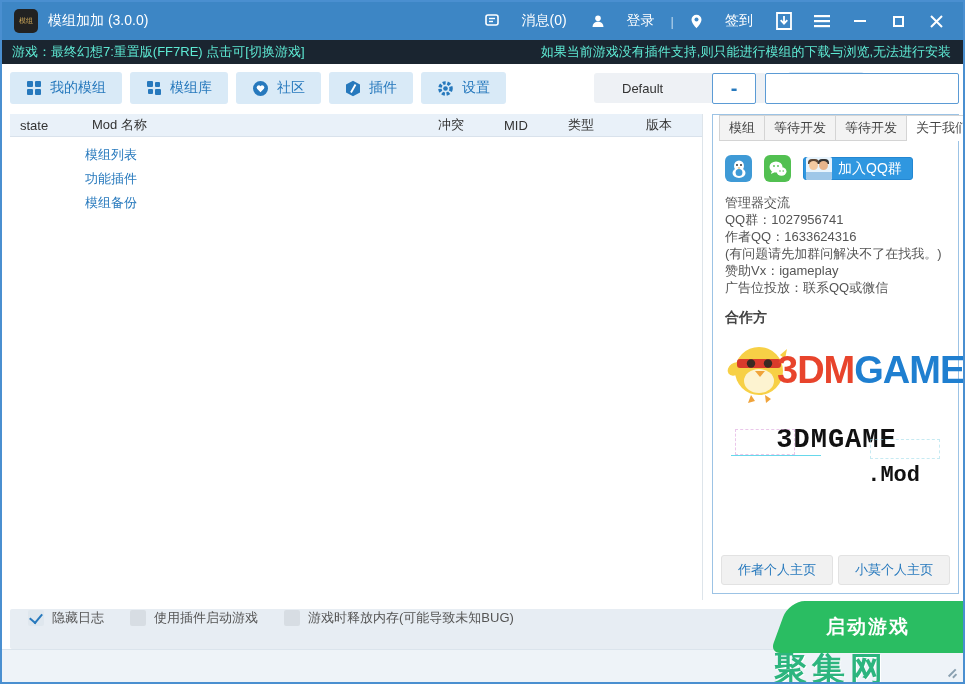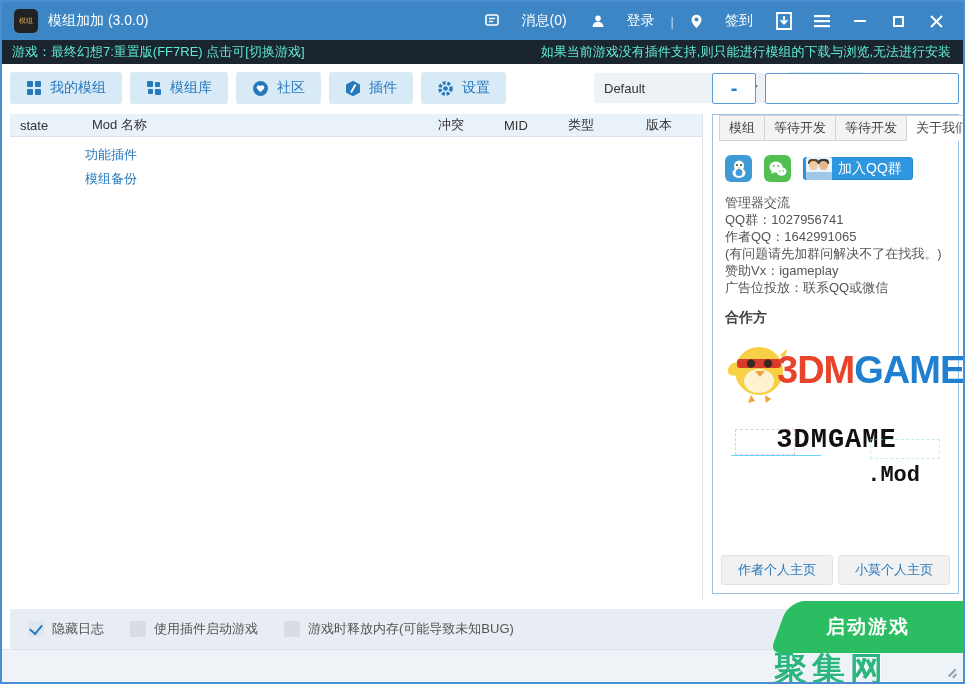--- a/index.html
+++ b/index.html
@@ -18,21 +18,21 @@
   .tb-btn.maxi .box { width:11px; height:11px; border:2px solid #fff; }
   .tb-btn.mini .bar { width:12px; height:2px; background:#fff; }
 
   
   .gamebar { position:absolute; left:0; top:38px; width:961px; height:24px; background:#1a2530; color:#5eead4; font-size:13px; display:flex; align-items:center; justify-content:space-between; padding:0 12px 0 10px; }
 
   
   .toolbar { position:absolute; left:0; top:62px; width:961px; height:48px; background:#fff; display:flex; align-items:center; }
   .tool-btn { height:32px; margin-left:8px; padding:0 16px; background:#d9eaf7; border-radius:3px; display:flex; align-items:center; gap:8px; color:#2779bd; font-size:14px; cursor:pointer; }
   .tool-btn svg { display:block; }
-  .profile-select { width:172px; height:30px; margin-left:88px; background:#eef1f5; border-radius:3px; display:flex; align-items:center; justify-content:space-between; padding:0 10px; font-size:13px; color:#333; cursor:pointer; }
+  .profile-select { width:172px; height:30px; margin-left:88px; background:#eef1f5; border-radius:3px; display:flex; align-items:center; justify-content:space-between; padding:0 28px; font-size:13px; color:#333; cursor:pointer; }
   .chev { width:8px; height:8px; border-right:2px solid #667; border-bottom:2px solid #667; transform:rotate(45deg); margin-top:-4px; }
   .import-btn { height:32px; margin-left:22px; padding:0 12px; background:#dcebf7; border-radius:3px; display:flex; align-items:center; gap:7px; color:#7fb2dc; font-size:14px; cursor:pointer; }
   .collapse-btn { position:absolute; left:710px; top:71px; width:44px; height:31px; background:#fff; border:1px solid #5b9bd5; border-radius:2px; color:#2779bd; font-size:20px; font-weight:bold; display:flex; align-items:center; justify-content:center; cursor:pointer; }
   .search-input { position:absolute; left:763px; top:71px; width:194px; height:31px; border:1px solid #5b9bd5; border-radius:2px; outline:none; padding:0 8px; font-size:13px; }
 
   
   .table-area { position:absolute; left:8px; top:112px; width:693px; height:486px; background:#fff; border-right:1px solid #dde4ea; }
   .table-header { display:grid; grid-template-columns:72px 346px 66px 64px 78px auto; height:23px; background:#e9f1f9; border-bottom:1px solid #d9e2ec; align-items:center; font-size:13px; color:#333; }
   .table-header div { padding-left:10px; white-space:nowrap; }
   .tree-links { padding:6px 0 0 75px; }
@@ -62,21 +62,21 @@
   .logo1-text .red { color:#e8442c; } .logo1-text .blue { color:#1f7fd0; }
   .logo2 { position:relative; margin-top:18px; height:52px; text-align:center; }
   .logo2-main { font-size:27px; font-weight:bold; color:#111; letter-spacing:1px; font-family:"Liberation Mono","DejaVu Sans Mono",monospace; }
   .logo2-mod { position:absolute; right:28px; top:38px; font-size:22px; font-weight:bold; color:#111; font-family:"Liberation Mono","DejaVu Sans Mono",monospace; }
   .logo2 .glitch1 { position:absolute; left:6px; top:30px; width:90px; height:1px; background:#27c7e2; opacity:.7; }
   .logch { position:absolute; border:1px dashed #d99ad9; opacity:.55; }
   .panel-foot { position:absolute; left:0; bottom:10px; width:100%; display:flex; justify-content:space-between; padding:0 8px; }
   .gray-btn { width:112px; height:30px; background:#f1f1f1; border:1px solid #e2e2e2; border-radius:3px; color:#2779bd; font-size:13px; display:flex; align-items:center; justify-content:center; cursor:pointer; }
 
   
-  .statusbar { position:absolute; left:8px; top:607px; width:949px; height:40px; background:#e7edf3; border-radius:2px; display:flex; align-items:center; gap:26px; padding-left:18px; }
+  .statusbar { position:absolute; left:8px; top:607px; width:949px; height:40px; background:#e7edf3; border-radius:2px; display:flex; align-items:flex-start; gap:26px; padding-left:18px; }
   .chk { display:flex; align-items:center; gap:8px; font-size:13px; color:#555; cursor:pointer; }
   .chk .box { width:16px; height:16px; background:#d7dde3; border-radius:2px; position:relative; }
   .chk.checked .box { background:#dfe7ee; }
   .chk.checked .box:after { content:""; position:absolute; left:4px; top:1px; width:6px; height:10px; border-right:2px solid #2779bd; border-bottom:2px solid #2779bd; transform:rotate(40deg); }
 
   
   .bottomstrip { position:absolute; left:0; top:647px; width:961px; height:33px; background:#eef3f8; border-top:1px solid #dbe4ec; }
   .launch-btn { position:absolute; left:768px; top:599px; width:210px; height:52px; background:#2abd62; transform:skewX(-20deg); transform-origin:bottom left; border-radius:16px 6px 6px 10px; z-index:5; cursor:pointer; }
   .launch-label { position:absolute; left:775px; top:599px; width:182px; height:52px; z-index:6; display:flex; align-items:center; justify-content:center; color:#fff; font-size:19px; font-weight:bold; letter-spacing:2px; cursor:pointer; }
   .watermark { position:absolute; left:772px; top:645px; z-index:4; font-size:33px; font-weight:bold; color:#2cb57e; letter-spacing:5px; text-shadow:1px 1px 0 #fff; }
@@ -209,20 +209,21 @@
   <div class="table-area">
     <div class="table-header">
       <div>state</div>
       <div>Mod 名称</div>
       <div>冲突</div>
       <div>MID</div>
       <div>类型</div>
       <div>版本</div>
     </div>
     <div class="tree-links">
+      <a class="tree-link">模组列表</a>
       <a class="tree-link">功能插件</a>
       <a class="tree-link">模组备份</a>
     </div>
   </div>
 
   <div class="panel">
     <div class="tabs">
       <div class="tab">模组</div>
       <div class="tab">等待开发</div>
       <div class="tab">等待开发</div>
@@ -258,21 +259,21 @@
               <i class="a"></i>
               <i class="b"></i>
               <s></s>
             </div>
           <span>加入QQ群</span>
         </div>
       </div>
       <div class="info-lines">
         <div>管理器交流</div>
         <div>QQ群：1027956741</div>
-        <div>作者QQ：1642991065</div>
+        <div>作者QQ：1633624316</div>
         <div>(有问题请先加群问解决不了在找我。)</div>
         <div>赞助Vx：igameplay</div>
         <div>广告位投放：联系QQ或微信</div>
       </div>
       <div class="partners">合作方</div>
 
       <div class="logo1">
         <svg width="62" height="72" viewBox="0 0 62 72">
           <ellipse cx="10" cy="34" rx="8" ry="6" fill="#f7d046" transform="rotate(-35 10 34)"></ellipse>
           <circle cx="34" cy="36" r="24" fill="#f7d046"></circle>

